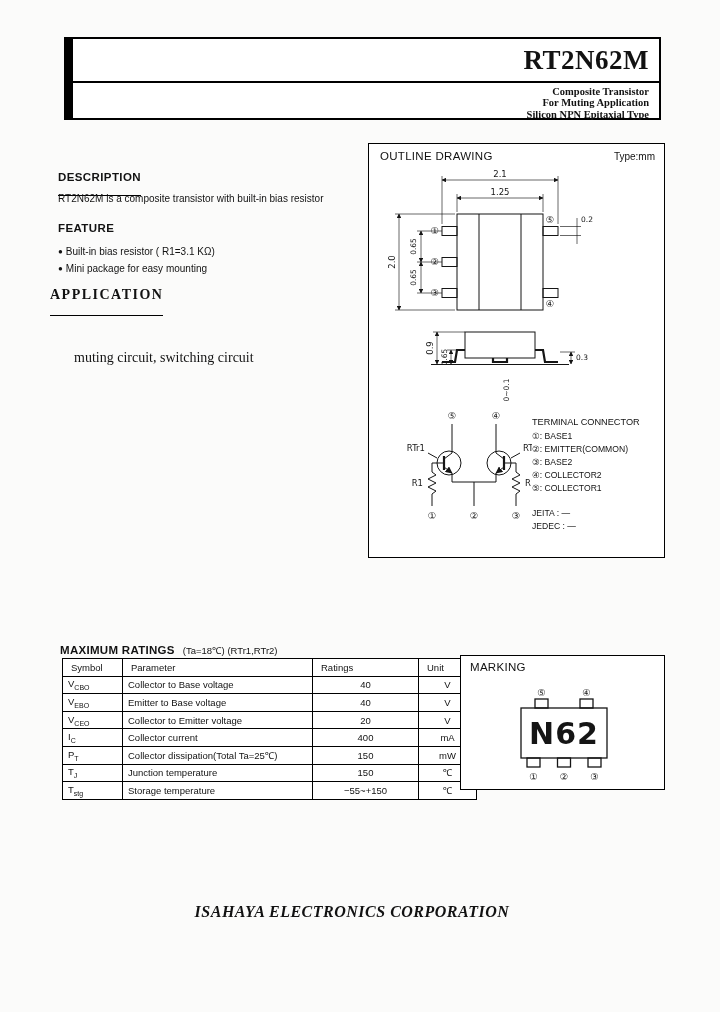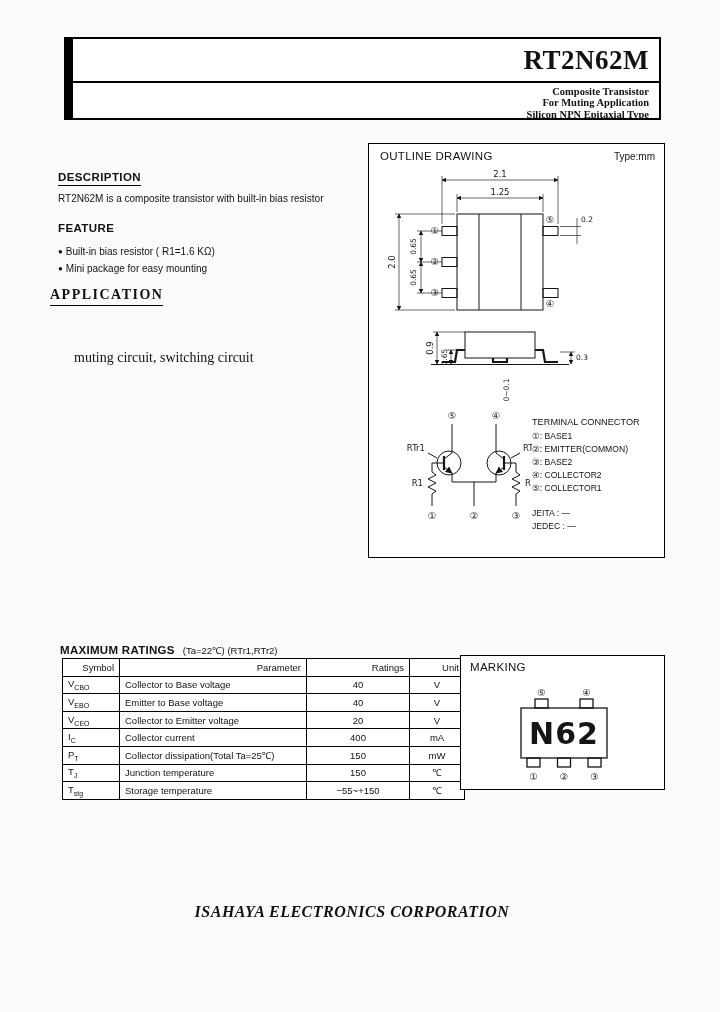--- a/index.html
+++ b/index.html
@@ -12,21 +12,21 @@
               border:2px solid #000;box-sizing:border-box;background:#fff;}
   .header-accent{position:absolute;left:0;top:0;bottom:0;width:7px;background:#000;}
   .header-title{position:absolute;right:10px;top:6px;
                 font-family:"Liberation Serif",serif;font-weight:bold;font-size:27px;letter-spacing:.5px;}
   .header-sub{position:absolute;left:7px;right:0;bottom:0;height:37px;border-top:2px solid #000;
               box-sizing:border-box;text-align:right;padding:3px 10px 0 0;
               font-family:"Liberation Serif",serif;font-size:10.5px;line-height:11.3px;font-weight:bold;}
 
   
   .h-underline{position:absolute;font-weight:bold;font-size:11.5px;letter-spacing:.4px;
-               border-bottom:1.2px solid #000;padding-bottom:2px;}
+               border-bottom:1.2px solid #000;padding-bottom:12px;}
   .h-plain{position:absolute;font-weight:bold;font-size:11.5px;letter-spacing:.4px;}
   #desc-h{left:58px;top:171px;}
   #desc-t{position:absolute;left:58px;top:193px;font-size:10px;width:310px;}
   #feat-h{left:58px;top:222px;}
   .feature-list{position:absolute;left:58px;top:243px;font-size:10px;line-height:17px;}
   .feature-item{display:flex;align-items:center;}
   .bullet{font-size:8px;margin-right:3px;}
   #app-h{left:50px;top:287px;font-family:"Liberation Serif",serif;font-size:14px;letter-spacing:1.5px;}
   #app-t{position:absolute;left:74px;top:310px;font-family:"Liberation Serif",serif;font-size:14px;margin-top:40px;}
 
@@ -48,21 +48,21 @@
   .terminal-h{font-size:9.2px;margin-bottom:1px;}
   .jeita{margin-top:12px;}
 
   
   .mr-head{position:absolute;left:60px;top:640px;white-space:nowrap;}
   .mr-title{font-weight:bold;font-size:11.5px;letter-spacing:.3px;}
   .mr-cond{font-size:9.5px;margin-left:8px;}
   .ratings-table{position:absolute;left:62px;top:658px;border-collapse:collapse;background:#fff;}
   .ratings-table th,.ratings-table td{border:1px solid #000;font-size:9.5px;height:16.6px;
       padding:0 5px;font-weight:normal;}
-  .ratings-table th{text-align:right;}
+  .ratings-table th{text-align:left;padding-left:8px;}
   .ratings-table td.c0{width:46px;text-align:left;}
   .ratings-table td.c1{width:176px;text-align:left;}
   .ratings-table td.c2{width:92px;text-align:center;}
   .ratings-table td.c3{width:44px;text-align:center;}
   .ratings-table th.c0{width:46px;} .ratings-table th.c1{width:176px;}
   .ratings-table th.c2{width:92px;} .ratings-table th.c3{width:44px;}
   .ratings-table sub{font-size:7px;}
 
   
   .marking-box{position:absolute;left:460px;top:655px;width:205px;height:135px;
@@ -93,21 +93,21 @@
     </div>
   </div>
 
   <div id="desc-h" class="h-underline">DESCRIPTION</div>
   <div id="desc-t">RT2N62M is a composite transistor with built-in bias resistor</div>
 
   <div id="feat-h" class="h-plain">FEATURE</div>
   <div class="feature-list">
     <div class="feature-item">
       <span class="bullet">●</span>
-      <span>Built-in bias resistor ( R1=1.6 KΩ)</span>
+      <span>Built-in bias resistor ( R1=3.1 KΩ)</span>
     </div>
     <div class="feature-item">
       <span class="bullet">●</span>
       <span>Mini package for easy mounting</span>
     </div>
   </div>
 
   <div id="app-h" class="h-underline">APPLICATION</div>
   <div id="app-t">muting circuit, switching circuit</div>
 
@@ -237,21 +237,21 @@
       <div>②: EMITTER(COMMON)</div>
       <div>③: BASE2</div>
       <div>④: COLLECTOR2</div>
       <div>⑤: COLLECTOR1</div>
       <div class="jeita">JEITA : —</div>
       <div>JEDEC : —</div>
     </div>
   </div>
 
   <div class="mr-head">
-    <span class="mr-title">MAXIMUM RATINGS</span><span class="mr-cond">(Ta=22℃) (RTr1,RTr2)</span>
+    <span class="mr-title">MAXIMUM RATINGS</span><span class="mr-cond">(Ta=18℃) (RTr1,RTr2)</span>
   </div>
 
   <table class="ratings-table">
     <thead>
       <tr>
         <th class="c0">Symbol</th>
         <th class="c1">Parameter</th>
         <th class="c2">Ratings</th>
         <th class="c3">Unit</th>
       </tr>

